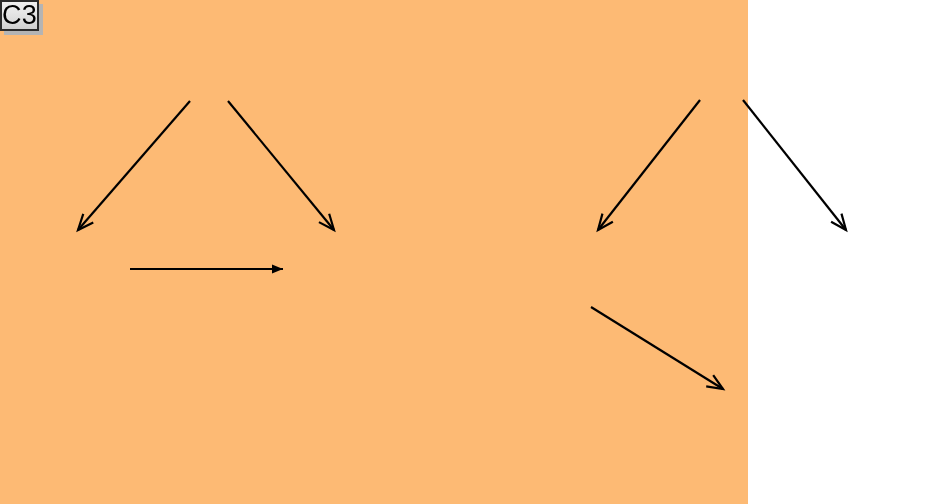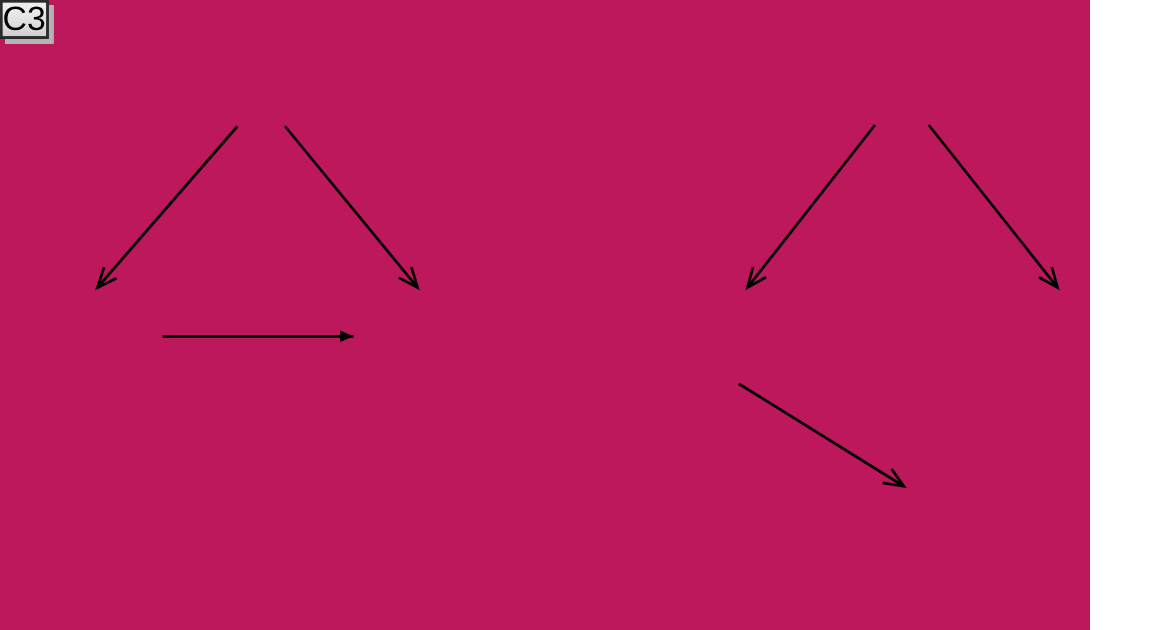--- a/index.html
+++ b/index.html
@@ -8,23 +8,23 @@
     background: #ffffff;
   }
   body {
     width: 940px;
     height: 504px;
     font-family: "Liberation Sans", sans-serif;
     overflow: hidden;
   }
   #canvas {
     position: relative;
-    width: 872px;
+    width: 748px;
     height: 504px;
-    background: #be185d;
+    background: #fdba74;
   }
   #edge-layer {
     position: absolute;
     left: 0;
     top: 0;
     width: 940px;
     height: 504px;
     pointer-events: none;
   }
   .node {

